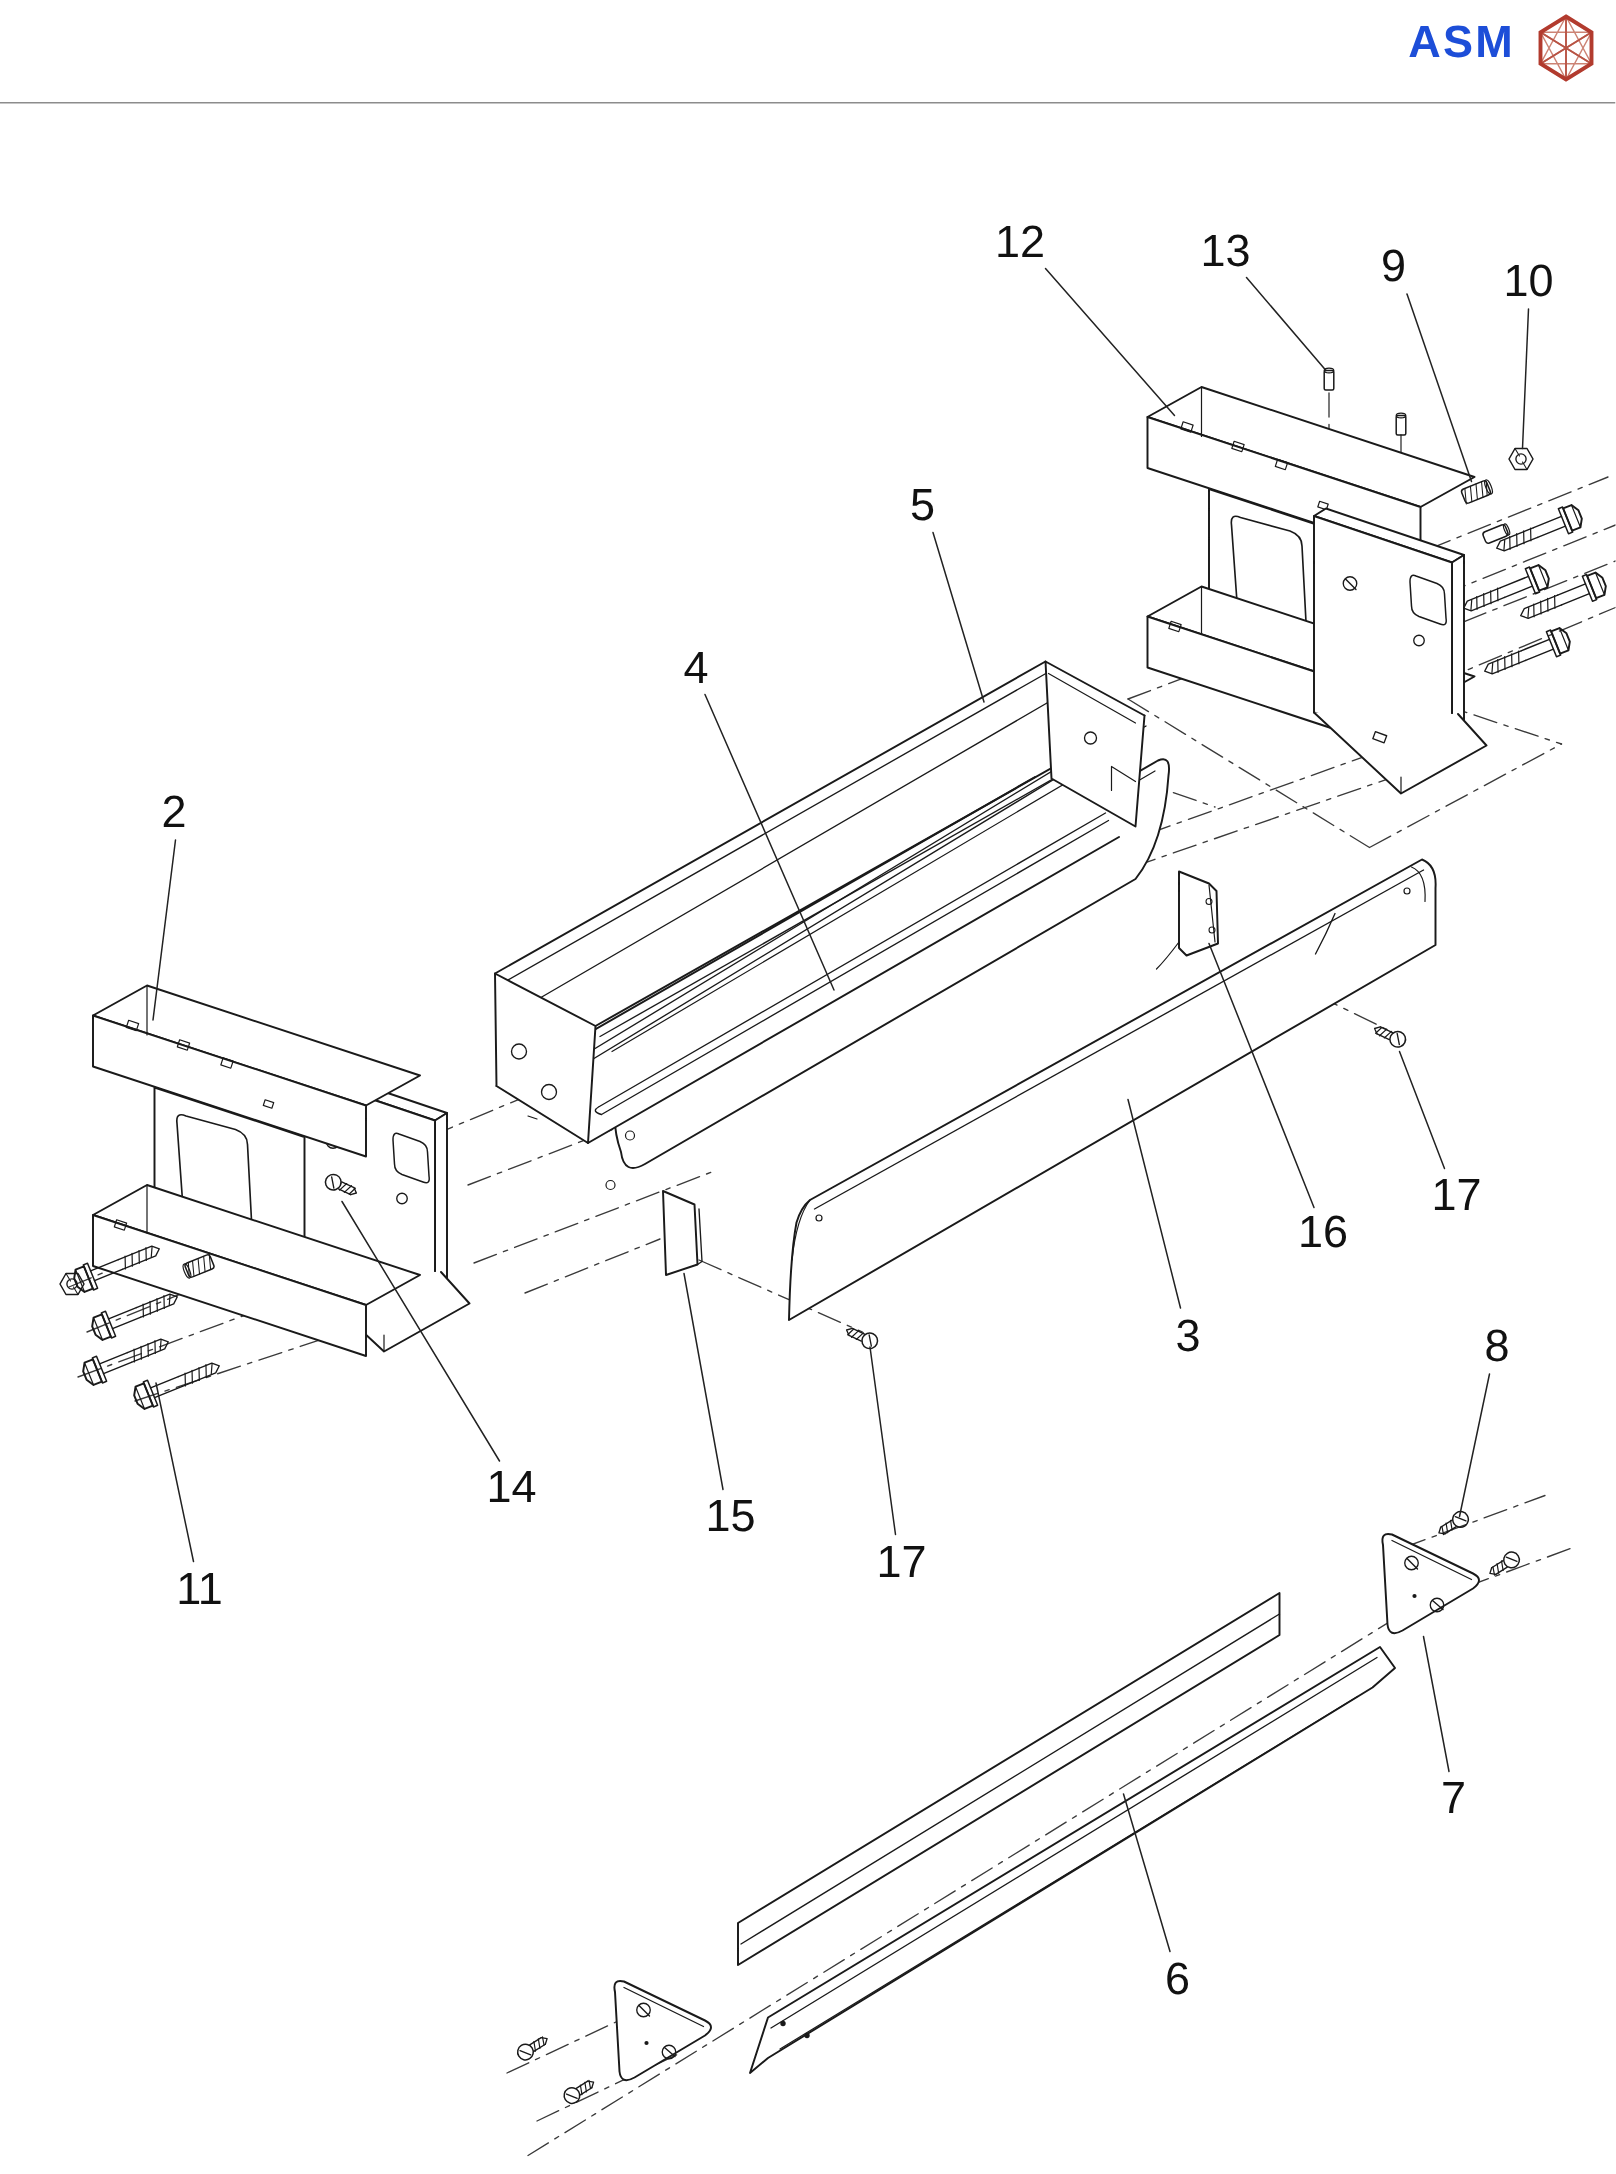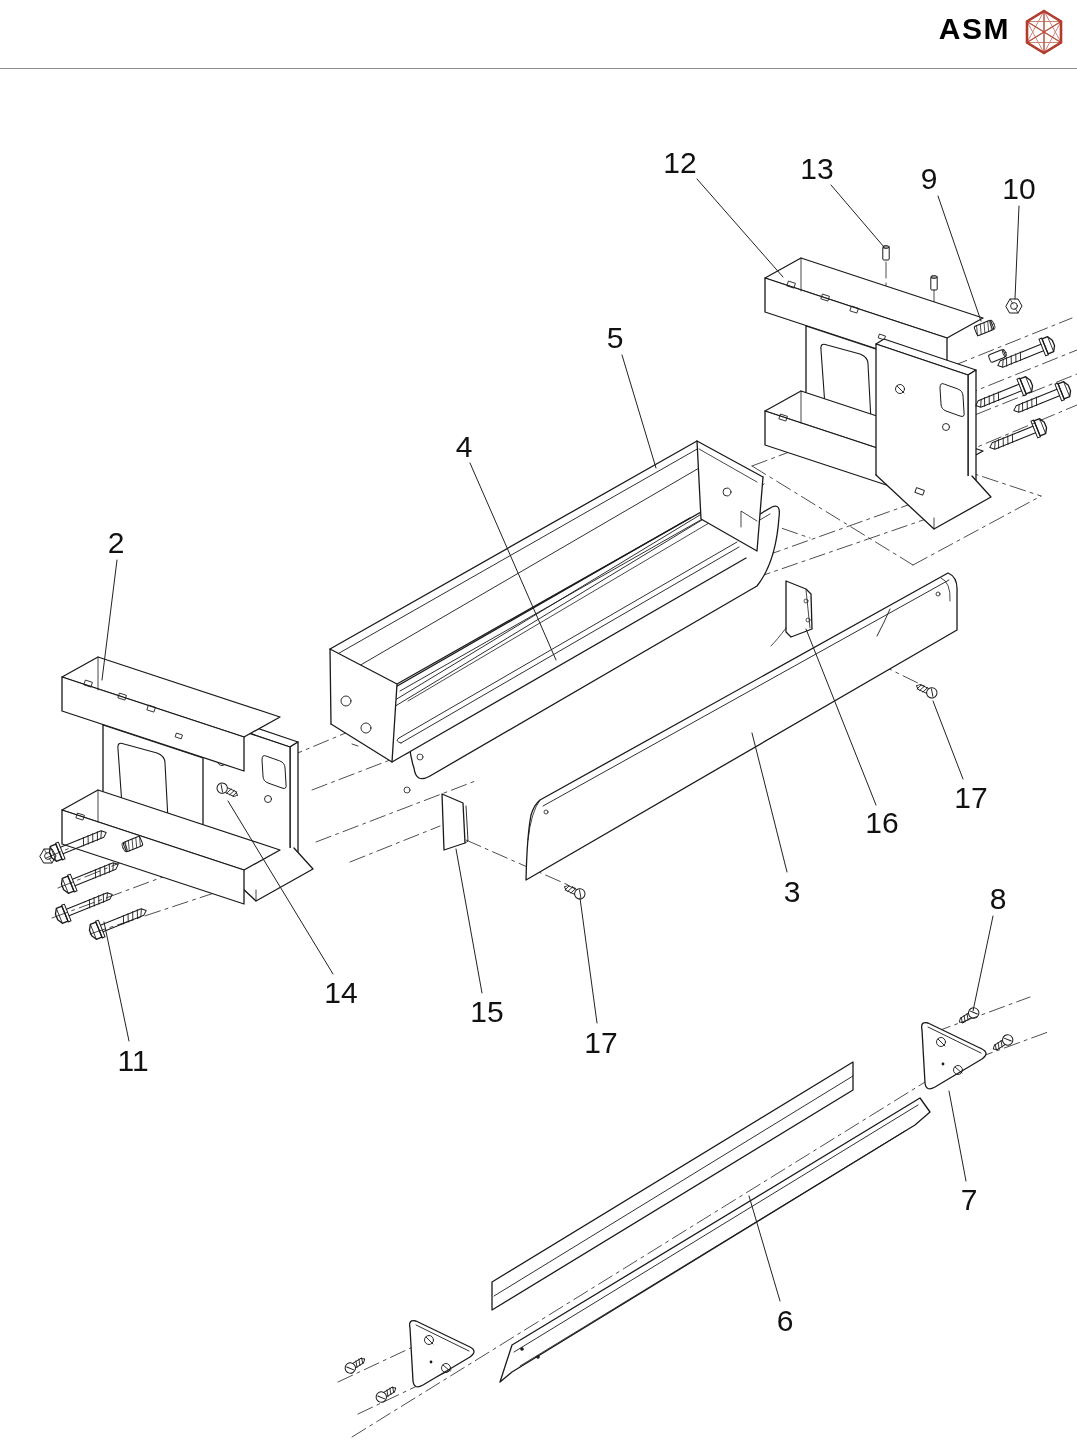--- a/index.html
+++ b/index.html
@@ -1,19 +1,19 @@
 <!DOCTYPE html>
 <html><head>
 <meta charset="utf-8">
 <style>
   html,body{margin:0;padding:0;background:#ffffff;}
   body{width:1077px;height:1449px;position:relative;font-family:"Liberation Sans",sans-serif;}
   #stage{position:absolute;inset:0;}
   .hdr-rule{position:absolute;left:0;top:68px;width:1077px;height:0;border-top:1.2px solid #8c8c8c;}
-  .brand{position:absolute;top:12px;right:67px;font-size:30px;font-weight:700;letter-spacing:1.5px;color:#000000;}
+  .brand{position:absolute;top:12px;right:67px;font-size:30px;font-weight:700;letter-spacing:1.5px;color:#1d4ed8;}
   svg text.plbl{font-family:"Liberation Sans",sans-serif;font-size:30px;fill:#111;}
 </style>
 </head>
 <body>
 
 <div id="stage">
 
   <div class="brand">ASM</div>
   <div class="hdr-rule"></div>
 

